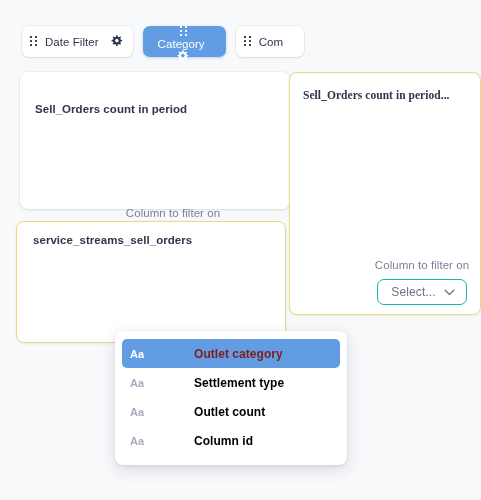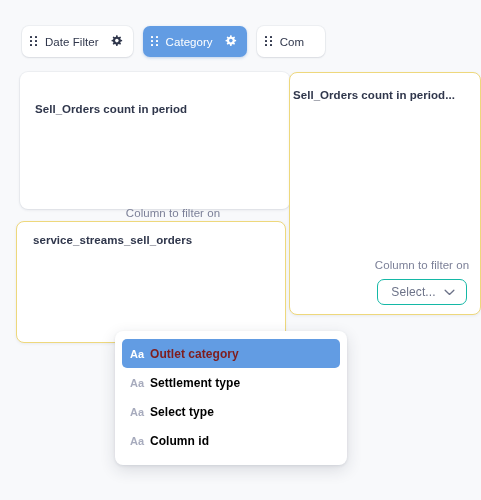--- a/index.html
+++ b/index.html
@@ -37,20 +37,21 @@
     padding: 0 9px 0 8px;
     box-shadow: 0 1px 2px rgba(34, 42, 64, 0.10),
                 0 0 0 1px rgba(34, 42, 64, 0.045);
     cursor: pointer;
     flex: 0 0 auto;
   }
 
   .chip.active {
     background: #629ce3;
     box-shadow: 0 1px 3px rgba(60, 120, 200, 0.30);
+    flex-direction: column;
   }
 
   .chip-label {
     font-size: 11.5px;
     color: #2f364b;
     letter-spacing: 0.05px;
     padding: 0 12px 0 7px;
   }
 
   .chip.active .chip-label { color: #ffffff; }
@@ -100,21 +101,21 @@
   .card-title {
     position: absolute;
     font-size: 11.5px;
     font-weight: bold;
     color: #2f364b;
     letter-spacing: 0.05px;
     white-space: nowrap;
   }
 
   #card-orders-count .card-title    { left: 15px; top: 17px; margin-top: 14px; }
-  #card-orders-trunc .card-title    { left: 3px; top: 16px; }
+  #card-orders-trunc .card-title    { left: 13px; top: 16px; font-family: Liberation Serif, serif; }
   #card-service-streams .card-title { left: 16px; top: 12px; }
 
   
   .filter-block {
     position: absolute;
     display: flex;
     flex-direction: column;
     align-items: center;
   }
 
@@ -161,20 +162,21 @@
     z-index: 40;
   }
 
   .dd-item {
     display: flex;
     align-items: center;
     height: 29px;
     border-radius: 5px;
     padding: 0 8px;
     cursor: pointer;
+    gap: 44px;
   }
   .dd-item + .dd-item { margin-top: 0px; }
 
   .dd-item.selected { background: #629ce3; }
 
   .dd-aa {
     font-size: 11px;
     font-weight: bold;
     color: #a7abbd;
     width: 20px;
@@ -280,20 +282,20 @@
     <span class="dd-text">Outlet category</span>
   </div>
 
   <div class="dd-item">
     <span class="dd-aa">Aa</span>
     <span class="dd-text">Settlement type</span>
   </div>
 
   <div class="dd-item">
     <span class="dd-aa">Aa</span>
-    <span class="dd-text">Select type</span>
+    <span class="dd-text">Outlet count</span>
   </div>
 
   <div class="dd-item">
     <span class="dd-aa">Aa</span>
     <span class="dd-text">Column id</span>
   </div>
 </div>
 
 </body></html>

